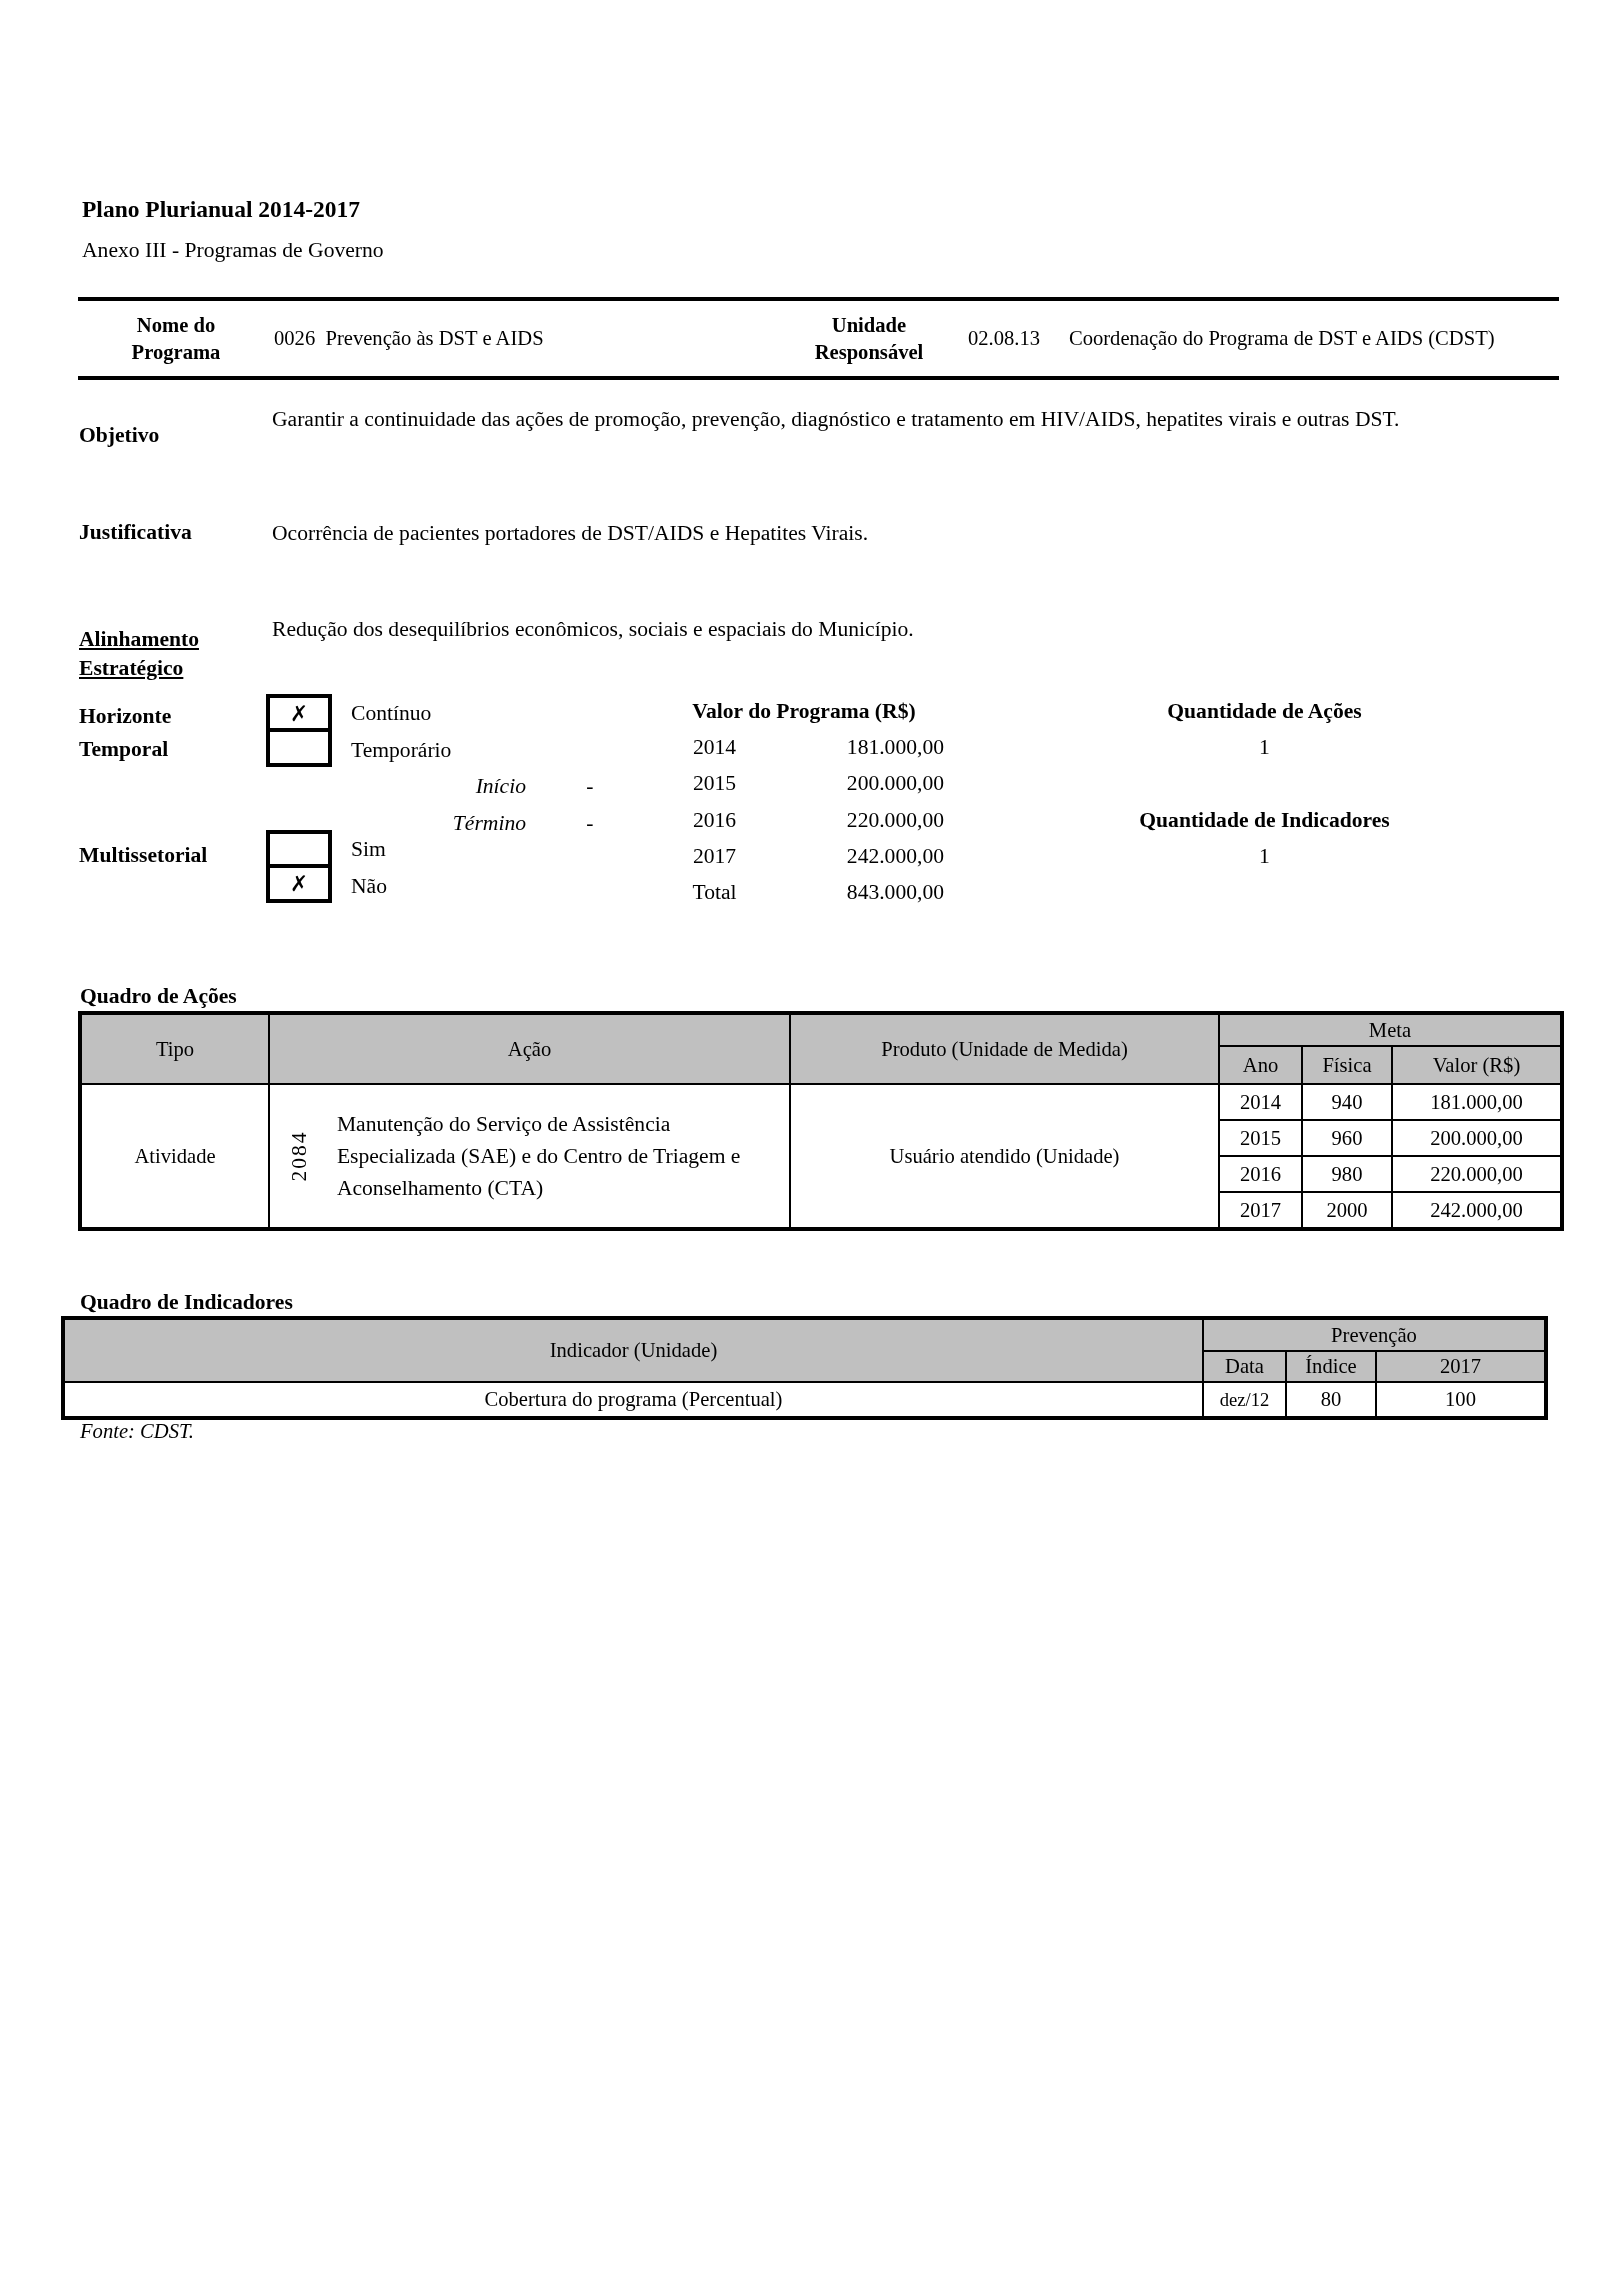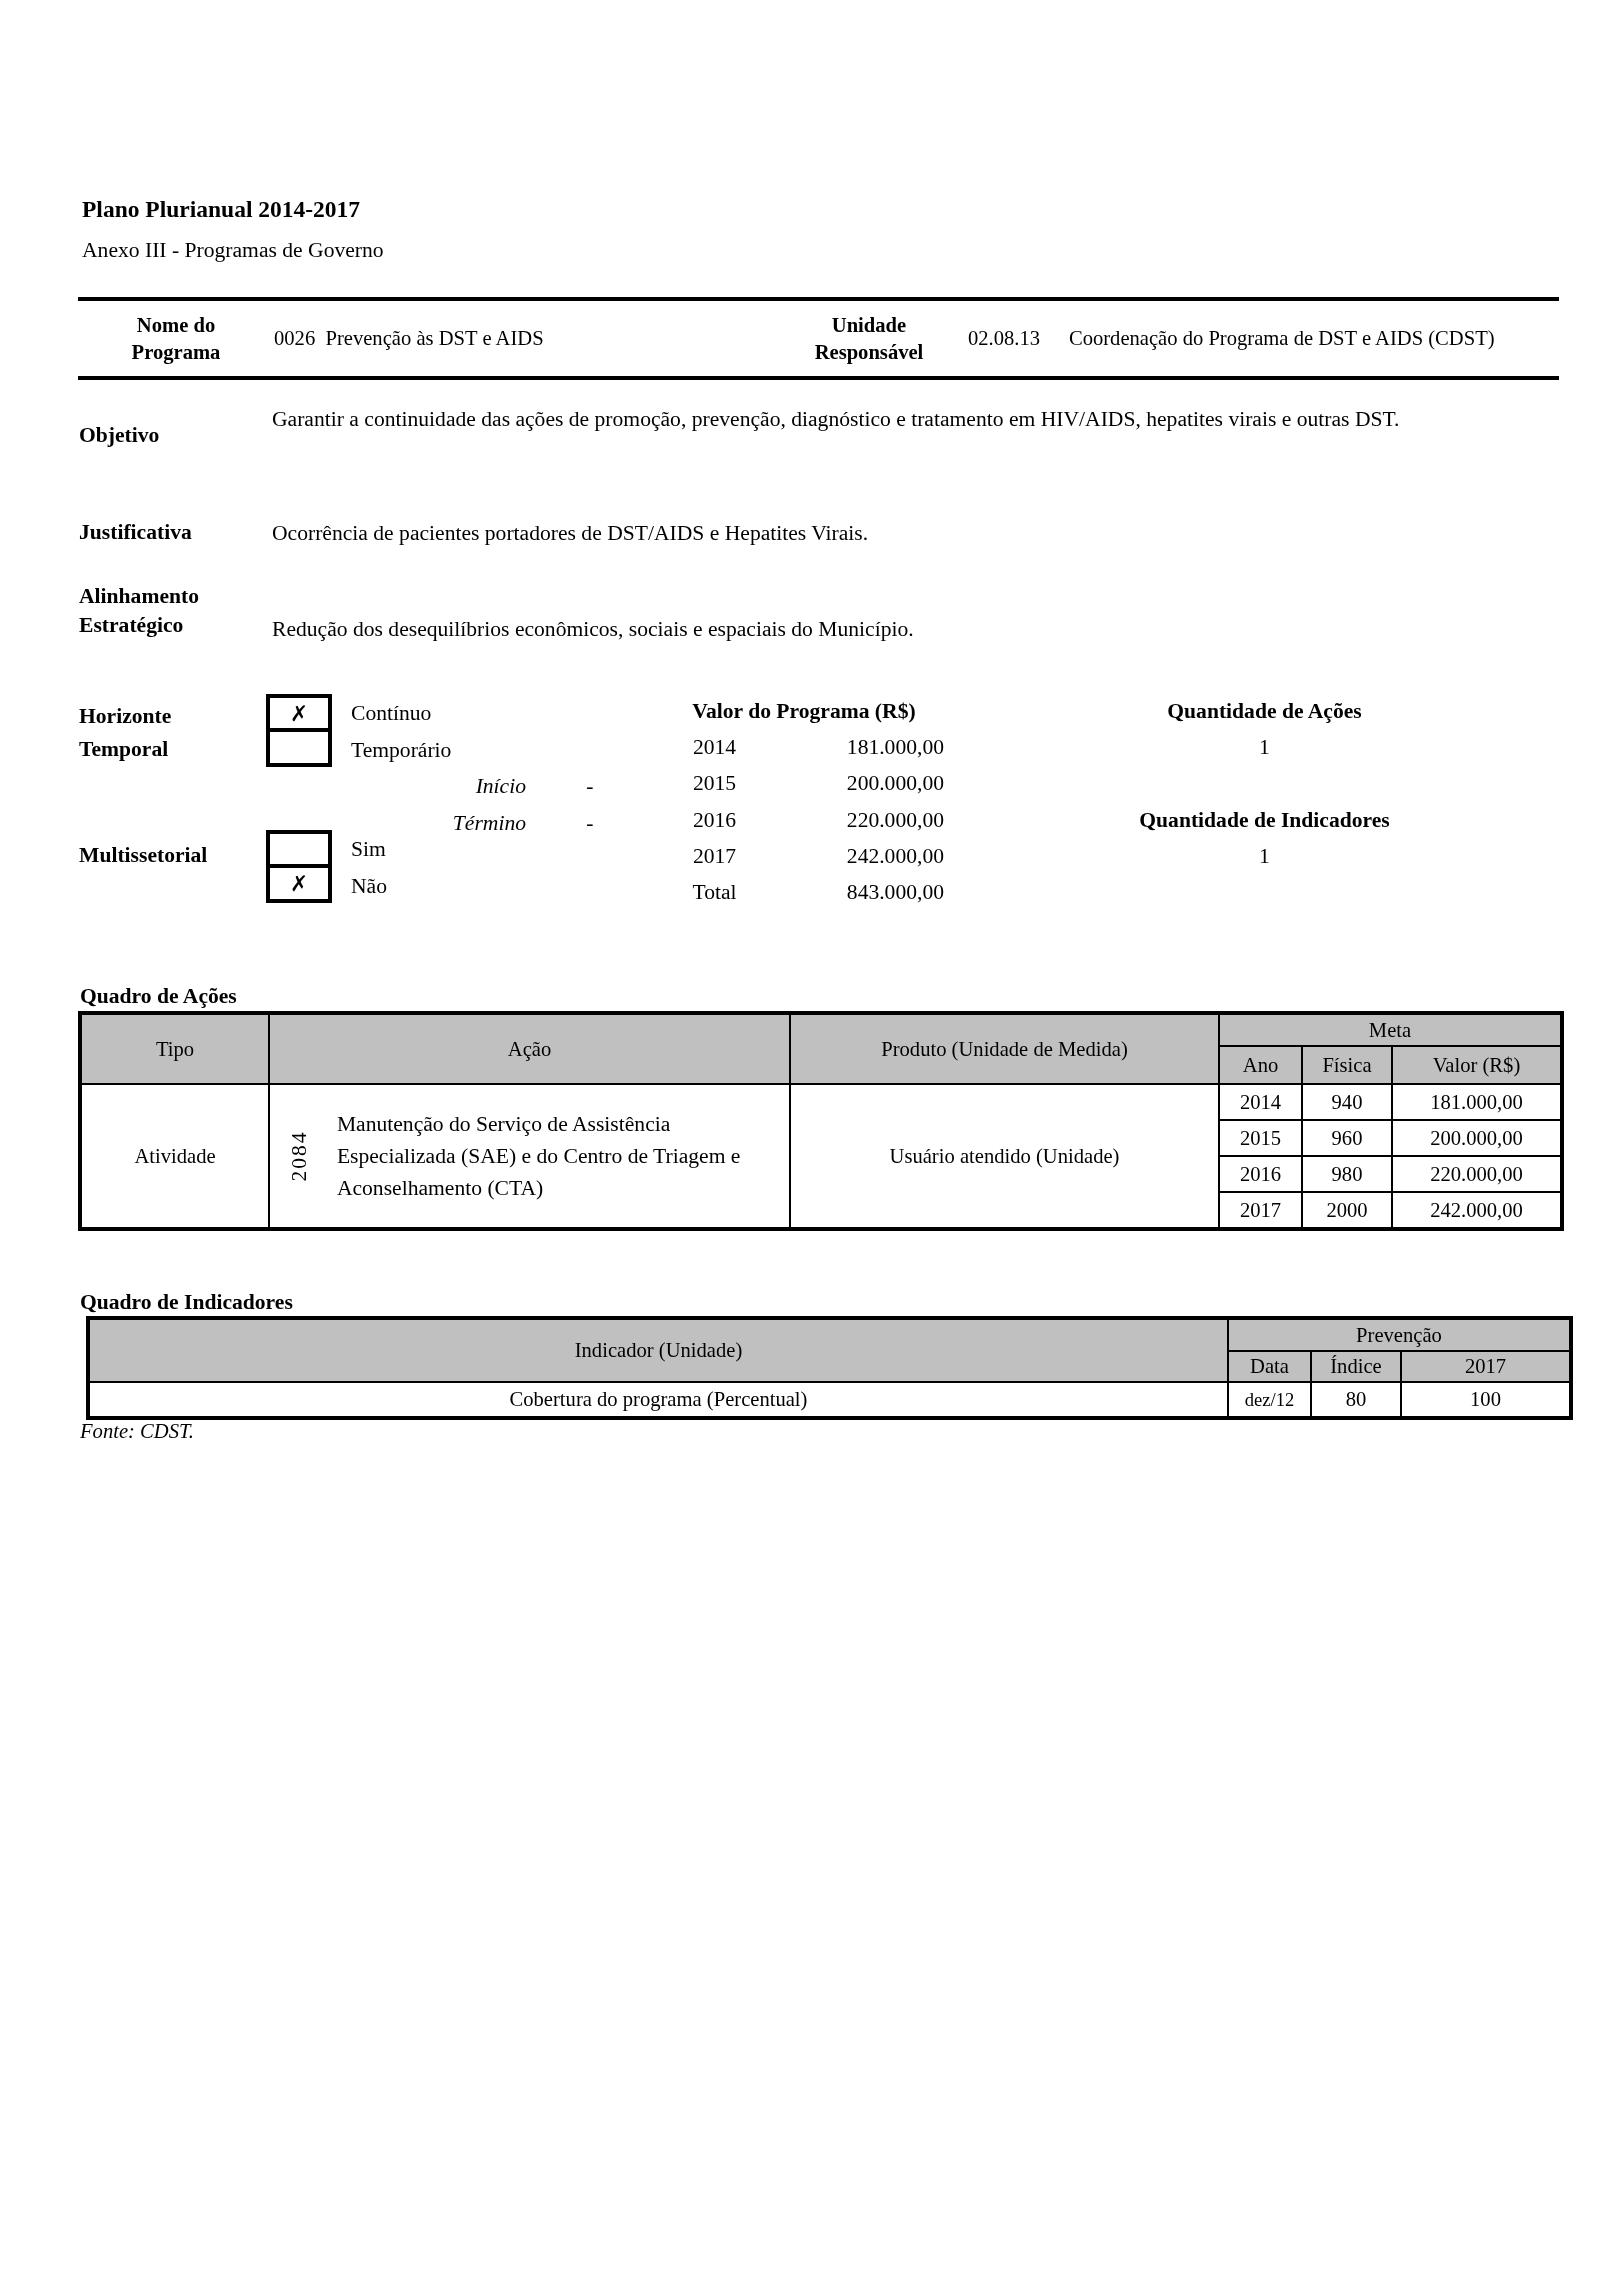--- a/index.html
+++ b/index.html
@@ -62,21 +62,21 @@
   }
   table.grid td{
     border:2.9px solid #000;padding:0 5.9px;overflow:hidden;
     text-align:center;vertical-align:middle;
   }
   table.grid{border:4.9px solid #000;}
   td.gray{background:#c0c0c0;}
   td.left{text-align:left;}
   td.valcell{text-align:right;padding-right:7.8px;}
   .acoes{left:78px;top:1011px;width:1483px;}
-  .indic{left:86px;top:1316px;width:1483px;}
+  .indic{left:61px;top:1316px;width:1483px;}
   tr.hr1 td{height:30px;}
   tr.hr2 td{height:36px;}
   tr.body35 td{height:34px;}
   tr.ihr1 td{height:30px;}
   tr.ihr2 td{height:29px;}
   tr.ibody td{height:33px;}
   .acao-cell{position:relative;padding:0;}
   .code-rot{
     position:absolute;left:3.9px;top:50%;
     transform:translateY(-50%) rotate(-90deg);
@@ -101,21 +101,21 @@
     <div class="pb-cell pb-unit-code">02.08.13</div>
     <div class="pb-cell pb-unit-name">Coordenação do Programa de DST e AIDS (CDST)</div>
   </div>
 
   <div class="abs field-label" style="top:421px;">Objetivo</div>
   <div class="abs field-text" style="top:404px;width:1235px;">Garantir a continuidade das ações de promoção, prevenção, diagnóstico e tratamento em HIV/AIDS, hepatites virais e outras DST.</div>
 
   <div class="abs field-label" style="top:518px;">Justificativa</div>
   <div class="abs field-text" style="top:518px;width:1235px;">Ocorrência de pacientes portadores de DST/AIDS e Hepatites Virais.</div>
 
-  <div class="abs field-label" style="top:582px;width:167px;">Alinhamento Estratégico</div>
+  <div class="abs field-label" style="top:625px;width:167px;text-decoration:underline;">Alinhamento Estratégico</div>
   <div class="abs field-text" style="top:614px;width:1235px;">Redução dos desequilíbrios econômicos, sociais e espaciais do Município.</div>
 
   <div class="abs field-label" style="top:700px;width:118px;line-height:33px;">Horizonte Temporal</div>
 
   <div class="abs checkgroup" style="top:694px;">
     <div class="checkrow">
       <div class="checkbox">
           <span>✗</span>
         </div>
       <div class="checklabel">Contínuo</div>

